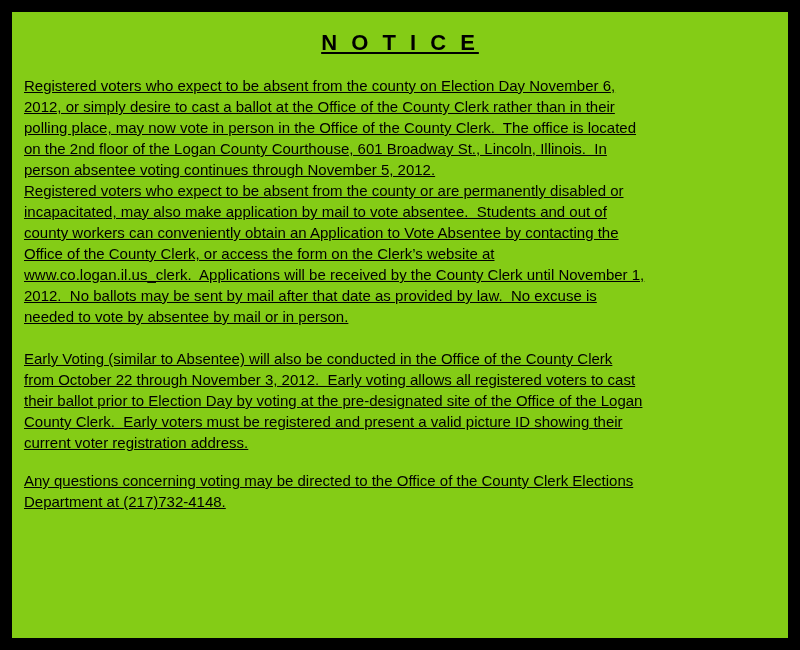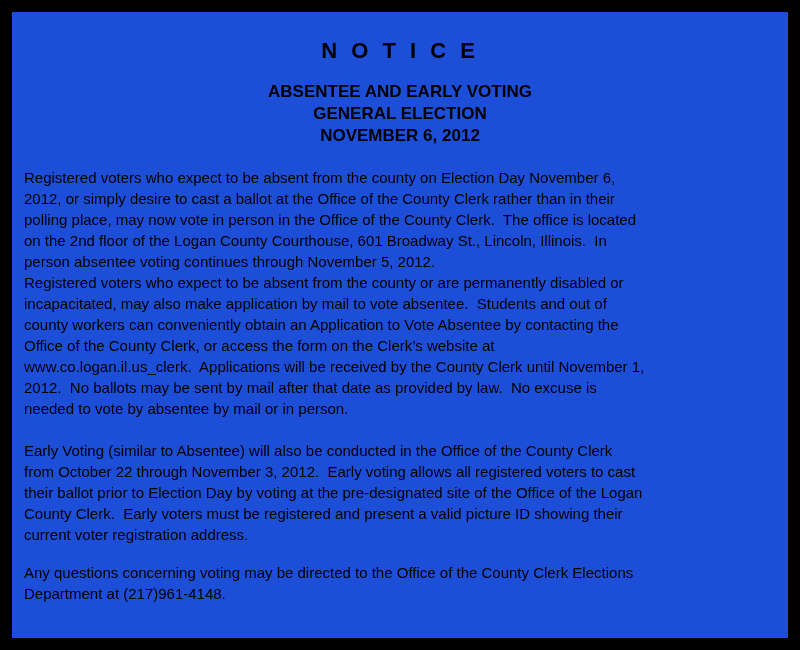--- a/index.html
+++ b/index.html
@@ -4,26 +4,27 @@
 <style>
   html, body {
     margin: 0;
     padding: 0;
     background: #000000;
   }
   .frame {
     box-sizing: border-box;
     width: 800px;
     height: 650px;
-    background: #1d4ed8;
+    background: #84cc16;
     border: 12px solid #000000;
-    padding: 16px 12px;
+    padding: 8px 12px;
     overflow: hidden;
     font-family: "Liberation Sans", sans-serif;
     color: #000000;
+    text-decoration: underline;
     -webkit-font-smoothing: antialiased;
   }
   .title {
     margin: 11px 0 0 0;
     text-align: center;
     font-size: 22px;
     font-weight: bold;
     letter-spacing: 4px;
     line-height: 24px;
     white-space: pre;
@@ -47,23 +48,20 @@
   .p-hours      { margin-top: 27px; }
   .p-questions  { margin-top: 17px; }
 </style>
 </head>
 <body>
 
 <div class="frame">
 
   <h1 class="title">N O T I C E</h1>
 
-  <div class="subtitle">ABSENTEE AND EARLY VOTING
-GENERAL ELECTION
-NOVEMBER 6, 2012</div>
 
   <p class="body-par p-absentee">Registered voters who expect to be absent from the county on Election Day November 6,
 2012, or simply desire to cast a ballot at the Office of the County Clerk rather than in their
 polling place, may now vote in person in the Office of the County Clerk.  The office is located
 on the 2nd floor of the Logan County Courthouse, 601 Broadway St., Lincoln, Illinois.  In
 person absentee voting continues through November 5, 2012.
 Registered voters who expect to be absent from the county or are permanently disabled or
 incapacitated, may also make application by mail to vote absentee.  Students and out of
 county workers can conveniently obtain an Application to Vote Absentee by contacting the
 Office of the County Clerk, or access the form on the Clerk’s website at
@@ -72,15 +70,15 @@
 needed to vote by absentee by mail or in person.</p>
 
   <p class="body-par p-early">Early Voting (similar to Absentee) will also be conducted in the Office of the County Clerk
 from October 22 through November 3, 2012.  Early voting allows all registered voters to cast
 their ballot prior to Election Day by voting at the pre-designated site of the Office of the Logan
 County Clerk.  Early voters must be registered and present a valid picture ID showing their
 current voter registration address.</p>
 
 
   <p class="body-par p-questions">Any questions concerning voting may be directed to the Office of the County Clerk Elections
-Department at (217)961-4148.</p>
+Department at (217)732-4148.</p>
 
 </div>
 
 </body></html>

